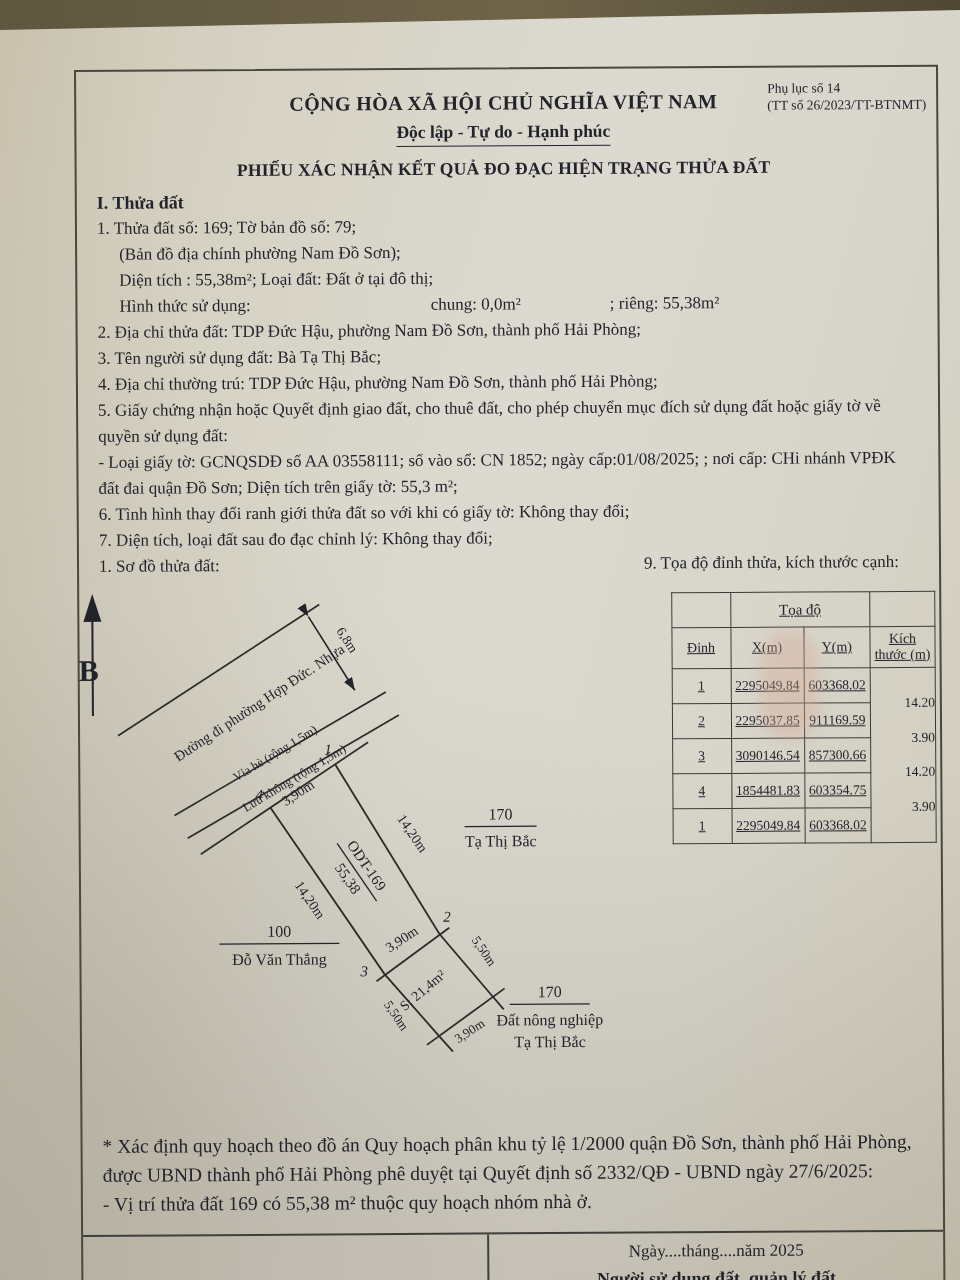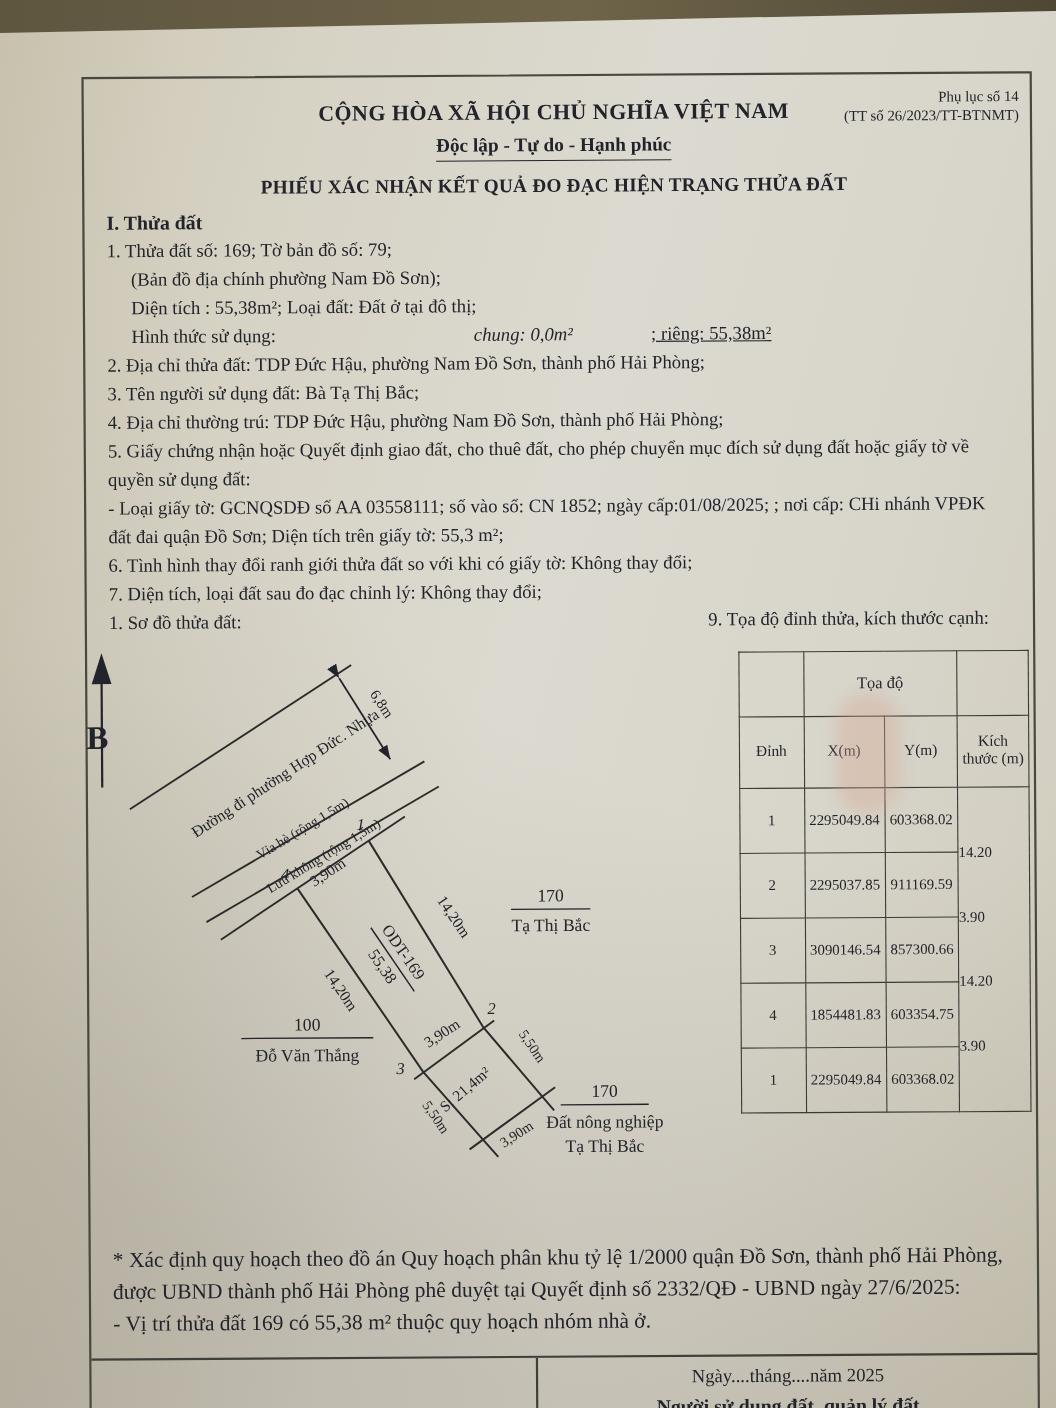--- a/index.html
+++ b/index.html
@@ -14,45 +14,45 @@
   .band{position:absolute;top:0;left:0;right:0;height:36px;background:linear-gradient(90deg,#5f5640,#6e6449 55%,#4e4734);
         clip-path:polygon(0 0,100% 0,100% 10px,0 30px);z-index:3;}
   .sheet-edge{position:absolute;top:20px;left:-5px;width:980px;height:2px;background:#77705e;
         transform:rotate(-1.05deg);transform-origin:left center;z-index:2;}
   .finger{position:absolute;left:760px;top:630px;width:58px;height:110px;border-radius:30px;
         background:rgba(214,168,148,.38);filter:blur(7px);z-index:5;}
   .frame{position:absolute;left:74px;top:70px;width:860px;height:1240px;border:2px solid #49483f;
         transform:rotate(-0.35deg);transform-origin:top left;z-index:4;}
   .doc{position:relative;width:100%;height:100%;padding:20px 26px 0 20px;box-sizing:border-box;
         font-size:17px;line-height:26px;}
-  .appendix{position:absolute;top:12px;right:10px;text-align:right;font-size:13.5px;line-height:17px;}
+  .appendix{position:absolute;top:12px;right:10px;text-align:left;font-size:13.5px;line-height:17px;}
   .hdr{text-align:center;}
   .hdr-title{font-weight:bold;font-size:20px;letter-spacing:.4px;}
   .hdr-motto{font-weight:bold;font-size:17.5px;margin-top:3px;}
   .hdr-motto span{display:inline-block;border-bottom:1.6px solid #23242b;padding-bottom:1px;}
   .hdr-form{font-weight:bold;font-size:17.5px;margin-top:9px;letter-spacing:.2px;}
   .sec-title{font-weight:bold;font-size:18px;margin-top:6px;}
   .ln{margin:0;}
   .ind{padding-left:22px;}
   .usage{display:flex;}
-  .usage .u2{margin-left:180px;font-style:italic;}
-  .usage .u3{margin-left:71px;text-decoration:underline;}
+  .usage .u2{margin-left:180px;}
+  .usage .u3{margin-left:89px;}
   .row89{display:flex;justify-content:space-between;padding-right:14px;}
   .figure{position:relative;height:536px;margin-left:-30px;margin-right:-26px;margin-top:6px;}
   .sketch{position:absolute;left:0;top:0;}
   
   .coords{position:absolute;right:4px;top:10px;border-collapse:collapse;font-size:13.5px;
           font-family:"Liberation Serif","DejaVu Serif",serif;}
-  .coords td{border:1.6px solid #3a3b38;text-align:center;padding:16px 4px;}
+  .coords td{border:1.6px solid #3a3b38;text-align:center;padding:4px 4px;text-decoration:underline;}
   .coords .gh{height:26px;font-size:15px;}
   .coords .ch{height:40px;font-size:14px;line-height:16px;}
   .coords .dr{height:29px;}
   .c-v{width:50px;}.c-s{width:56px;}
   .sizecell{position:relative;}
-  .sizecell span{position:absolute;left:0;right:0;transform:translateY(-50%);text-align:left;}
+  .sizecell span{position:absolute;left:0;right:0;transform:translateY(-50%);text-align:right;}
   .s0{top:20%;}.s1{top:40%;}.s2{top:60%;}.s3{top:80%;}
   .planning{font-size:19.5px;line-height:29px;margin-top:10px;}
   .sig{display:flex;border-top:2px solid #3f3f3a;margin:16px -26px 0 -20px;}
   .sig-left{width:47%;border-right:2px solid #3f3f3a;height:112px;}
   .sig-right{flex:1;text-align:center;padding-top:5px;}
   .sig-date{font-size:17px;}
   .sig-role{font-weight:bold;font-size:18px;margin-top:1px;}
   svg text{font-family:"Liberation Serif","DejaVu Serif",serif;fill:#23242b;}
 </style>
 </head>

